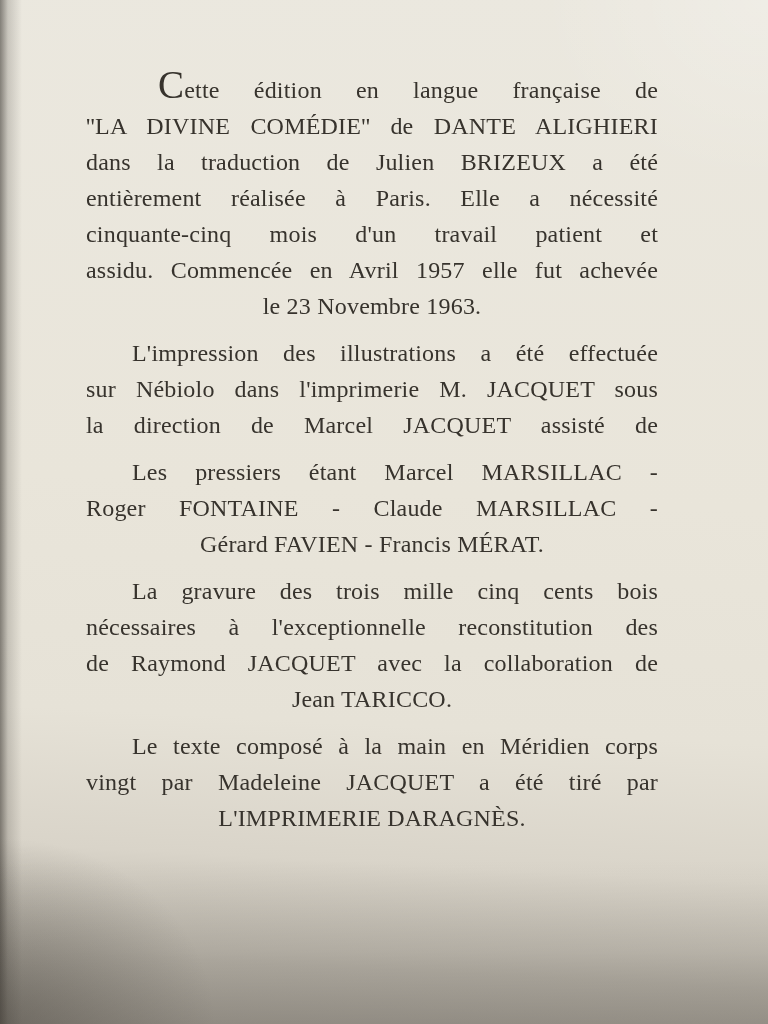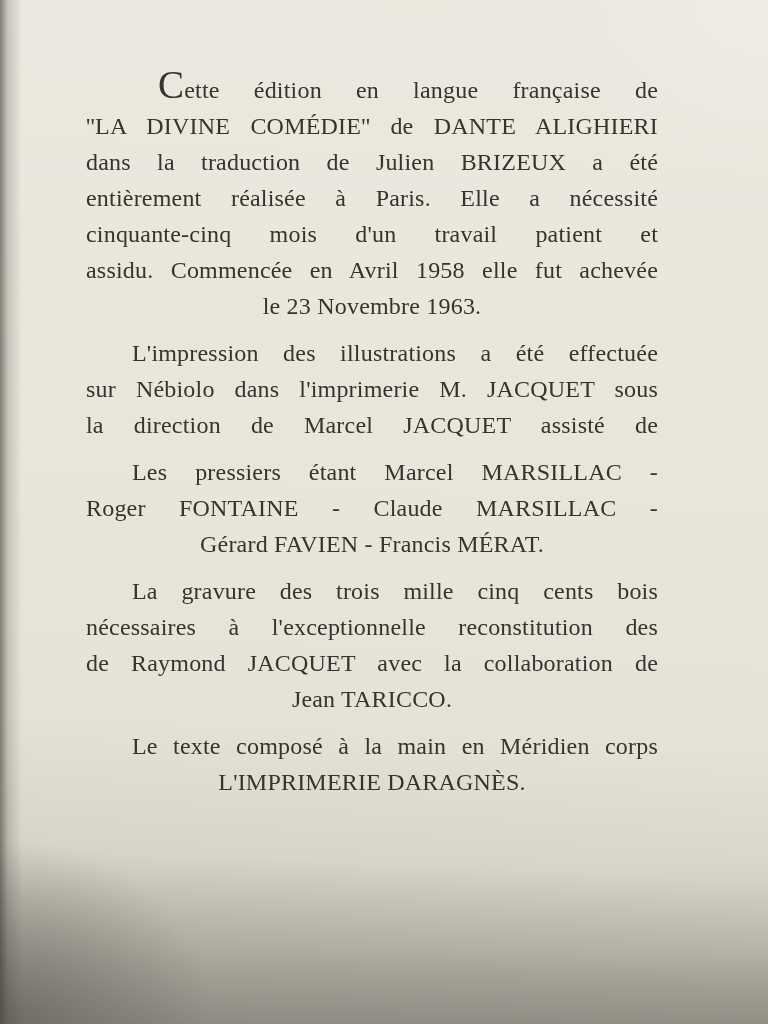--- a/index.html
+++ b/index.html
@@ -64,37 +64,38 @@
 <body>
 
 <div class="photo">
   <div class="text-block" id="paragraphs">
       <div class="paragraph">
         <div class="line first"><span class="initial">C</span>ette édition en langue française de</div>
         <div class="line">''LA DIVINE COMÉDIE'' de DANTE ALIGHIERI</div>
         <div class="line">dans la traduction de Julien BRIZEUX a été</div>
         <div class="line">entièrement réalisée à Paris. Elle a nécessité</div>
         <div class="line">cinquante-cinq mois d'un travail patient et</div>
-        <div class="line">assidu. Commencée en Avril 1958 elle fut achevée</div>
+        <div class="line">assidu. Commencée en Avril 1957 elle fut achevée</div>
         <div class="line last">le 23 Novembre 1963.</div>
       </div>
       <div class="paragraph">
         <div class="line first">L'impression des illustrations a été effectuée</div>
         <div class="line">sur Nébiolo dans l'imprimerie M. JACQUET sous</div>
         <div class="line">la direction de Marcel JACQUET assisté de</div>
       </div>
       <div class="paragraph">
         <div class="line first">Les pressiers étant Marcel MARSILLAC -</div>
         <div class="line">Roger FONTAINE - Claude MARSILLAC -</div>
         <div class="line last">Gérard FAVIEN - Francis MÉRAT.</div>
       </div>
       <div class="paragraph">
         <div class="line first">La gravure des trois mille cinq cents bois</div>
         <div class="line">nécessaires à l'exceptionnelle reconstitution des</div>
         <div class="line">de Raymond JACQUET avec la collaboration de</div>
         <div class="line last">Jean TARICCO.</div>
       </div>
       <div class="paragraph">
         <div class="line first">Le texte composé à la main en Méridien corps</div>
+        <div class="line">vingt par Madeleine JACQUET a été tiré par</div>
         <div class="line last">L'IMPRIMERIE DARAGNÈS.</div>
       </div>
     </div>
 </div>
 
 </body></html>

